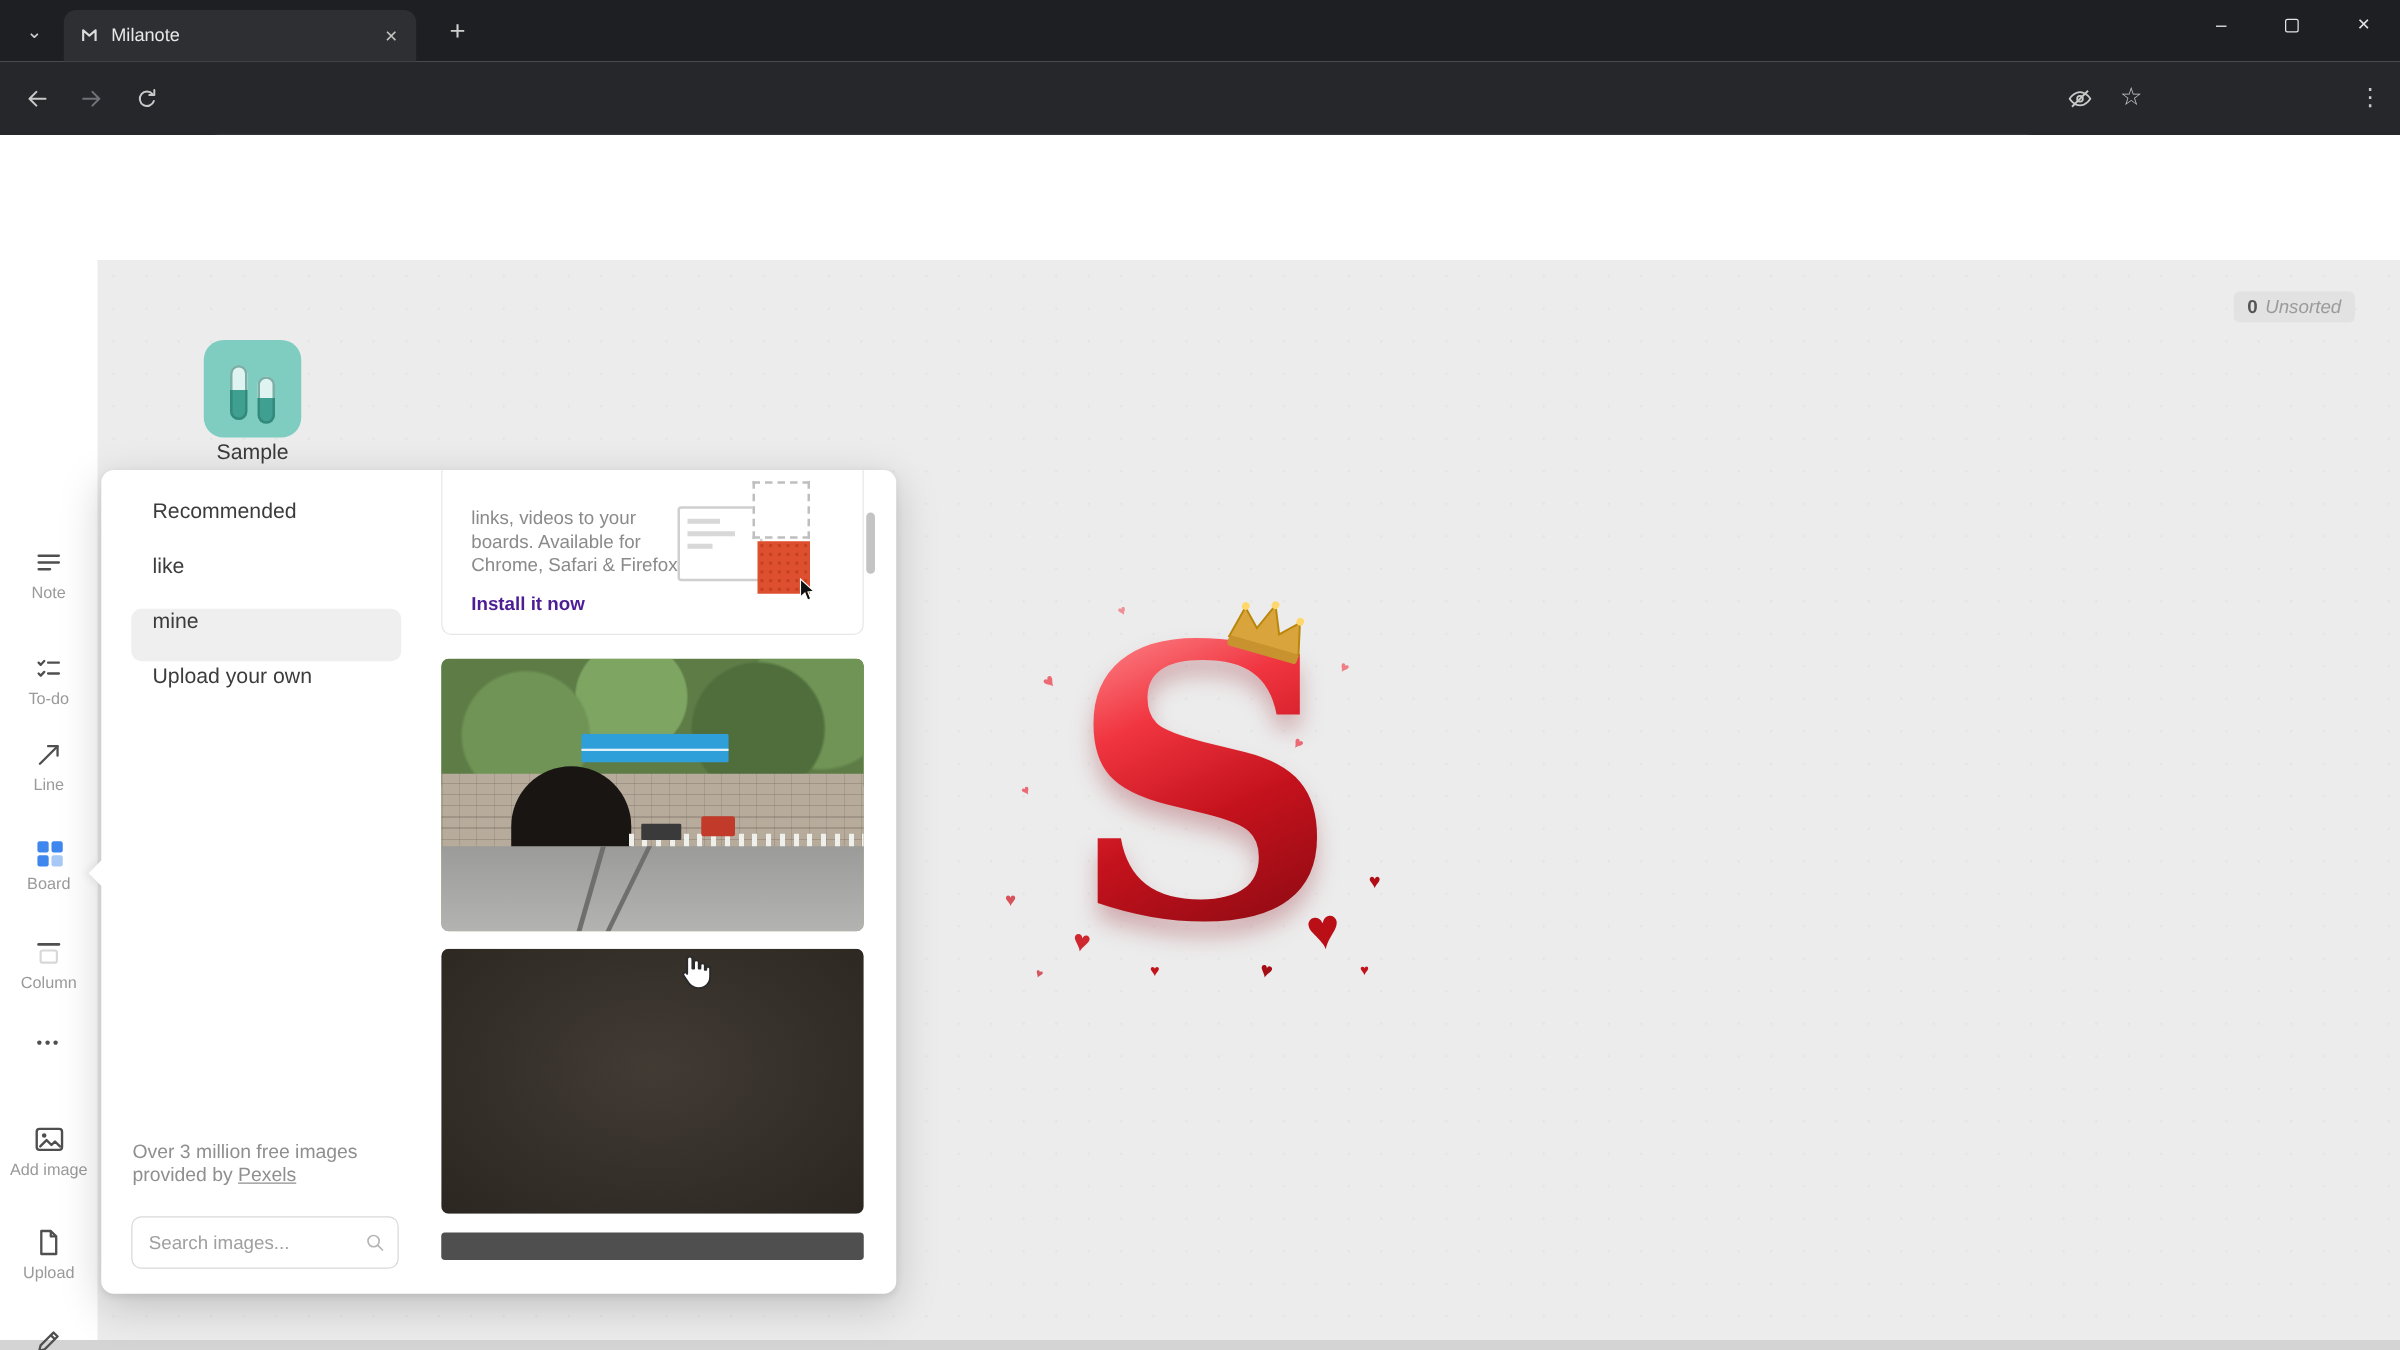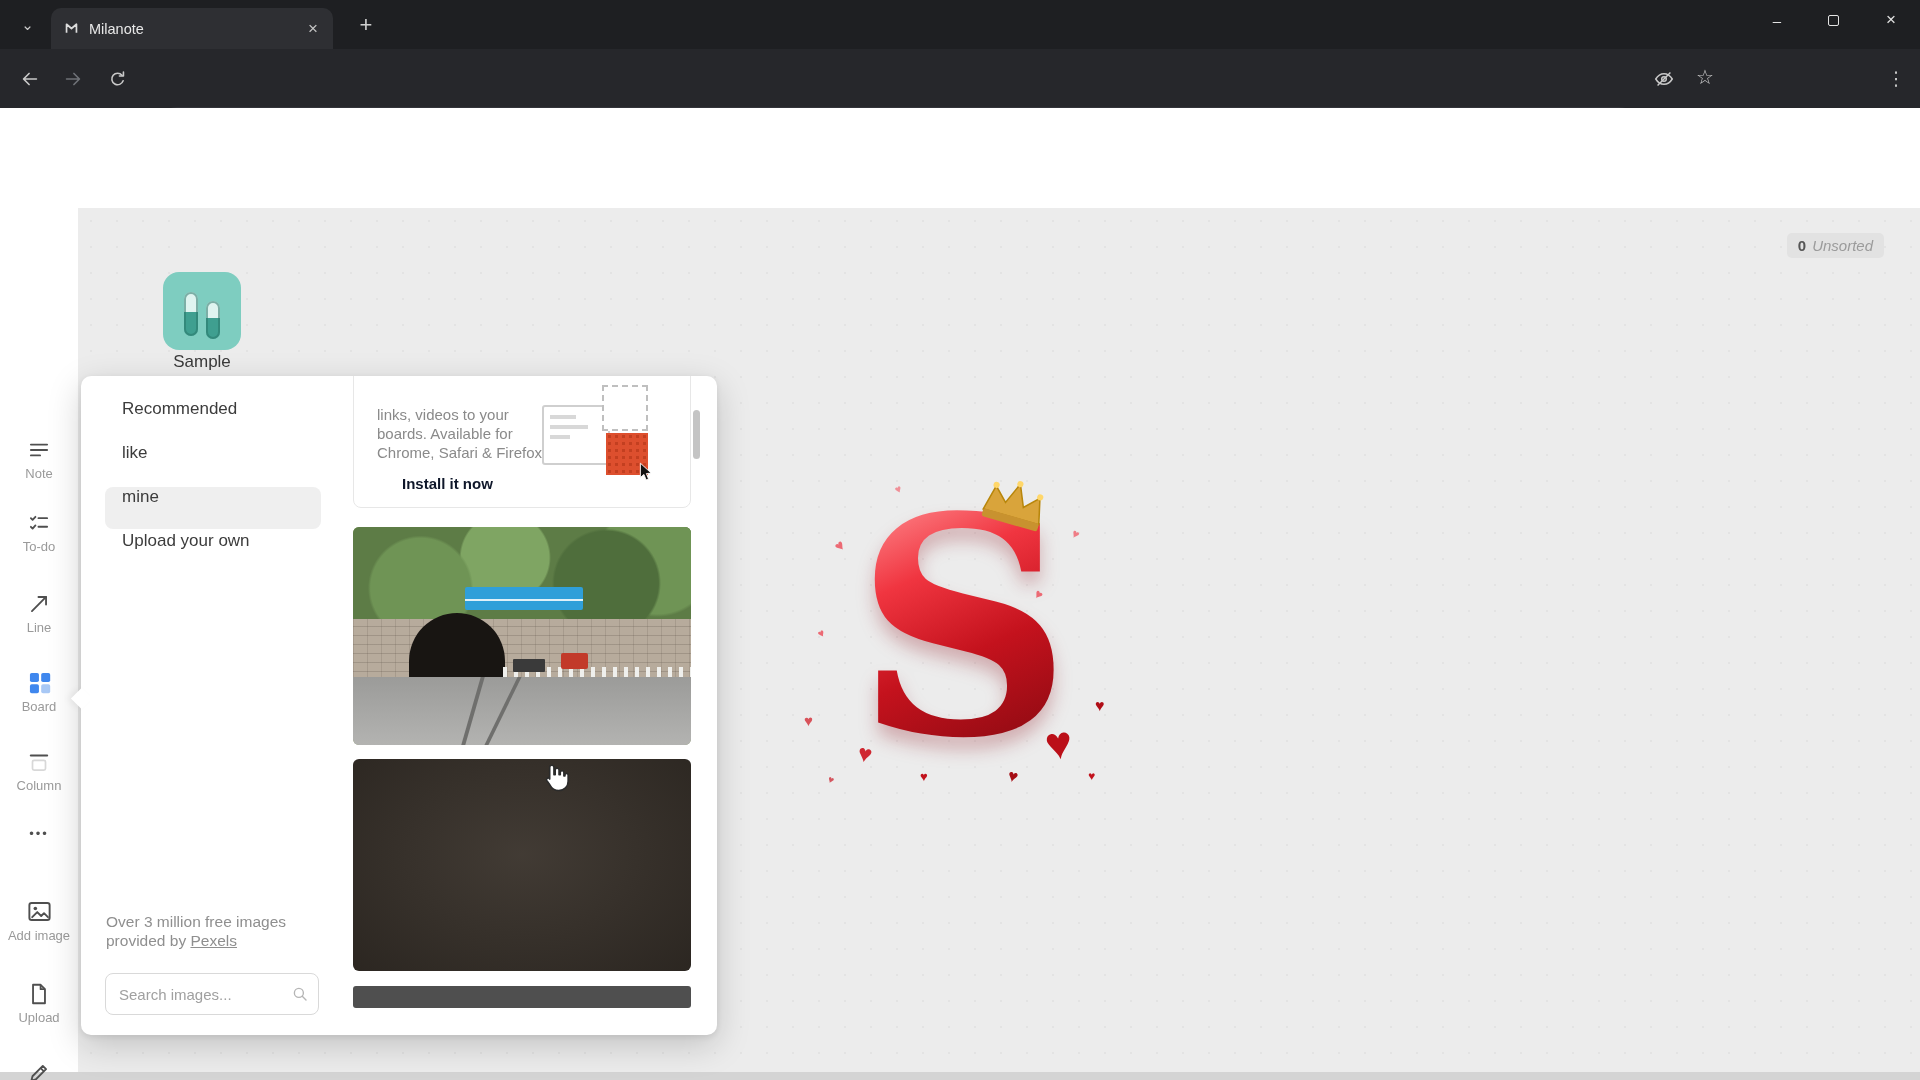--- a/index.html
+++ b/index.html
@@ -70,21 +70,21 @@
   .pk-nav-item.selected { background:#efefef; }
   .pk-footer { position:absolute; left:25px; top:536px; font-size:15.5px; color:#8f8f8f; line-height:19px; }
   .pk-footer a { color:#8f8f8f; text-decoration:underline; }
   .pk-search { position:absolute; left:24px; top:597px; width:214px; height:42px; border:1px solid #d9d9d9; border-radius:8px; }
   .pk-search input { width:100%; height:100%; border:none; outline:none; border-radius:8px; padding:0 34px 0 13px; font-size:15px; font-family:"Liberation Sans", sans-serif; color:#333; background:transparent; }
   .pk-search input::placeholder { color:#a0a0a0; }
   .pk-search .mag { position:absolute; right:9px; top:11px; }
 
   .pk-card { position:absolute; left:272px; top:-60px; width:338px; height:192px; background:#fff; border:1px solid #e7e7e7; border-radius:8px; }
   .pk-card-text { position:absolute; left:23px; top:88px; width:172px; font-size:15px; line-height:19px; color:#8a8a8a; }
-  .pk-card-cta { position:absolute; left:23px; top:158px; font-size:15px; font-weight:700; color:#0f172a;margin-left:25px; }
+  .pk-card-cta { position:absolute; left:23px; top:158px; font-size:15px; font-weight:700; color:#4c1d95; }
   .illo { position:absolute; left:188px; top:68px; width:126px; height:116px; }
   .il-win { position:absolute; left:0; top:20px; width:68px; height:60px; background:#fff; border:2px solid #cfcfcf; border-radius:3px; }
   .il-win .bar { position:absolute; left:6px; width:26px; height:4px; background:#d8d8d8; }
   .il-dash { position:absolute; left:60px; top:0; width:46px; height:46px; border:2px dashed #bfbfbf; background:#fff; }
   .il-orange { position:absolute; left:64px; top:48px; width:42px; height:42px; background:#dd4f2e;
                background-image:radial-gradient(#c33f20 1.5px, transparent 1.5px); background-size:7px 7px; }
   .il-cursor { position:absolute; left:94px; top:76px; }
 
   .pk-photo { position:absolute; left:272px; top:151px; width:338px; height:218px; border-radius:6px; overflow:hidden; background:#8fa371; }
   .ph-trees { position:absolute; left:0; top:0; width:338px; height:102px;
@@ -271,21 +271,21 @@
     <div class="tool-item" style="top:229px">
       <svg width="26" height="26" viewBox="0 0 24 24">
           <g fill="none" stroke="#4f4f4f" stroke-width="1.7" stroke-linecap="round">
             <line x1="4.5" y1="7" x2="19.5" y2="7"></line>
             <line x1="4.5" y1="12" x2="19.5" y2="12"></line>
             <line x1="4.5" y1="17" x2="13" y2="17"></line>
           </g>
         </svg>
       <span class="tool-label">Note</span>
     </div>
-    <div class="tool-item" style="top:302px">
+    <div class="tool-item" style="top:314px">
       <svg width="26" height="26" viewBox="0 0 24 24">
           <g fill="none" stroke="#4f4f4f" stroke-width="1.7" stroke-linecap="round" stroke-linejoin="round">
             <path d="M4.5 7.5 l1.6 1.6 2.6-2.8"></path>
             <line x1="11.5" y1="7.5" x2="19.5" y2="7.5"></line>
             <path d="M4.5 15.5 l1.6 1.6 2.6-2.8"></path>
             <line x1="11.5" y1="15.5" x2="19.5" y2="15.5"></line>
           </g>
         </svg>
       <span class="tool-label">To-do</span>
     </div>

